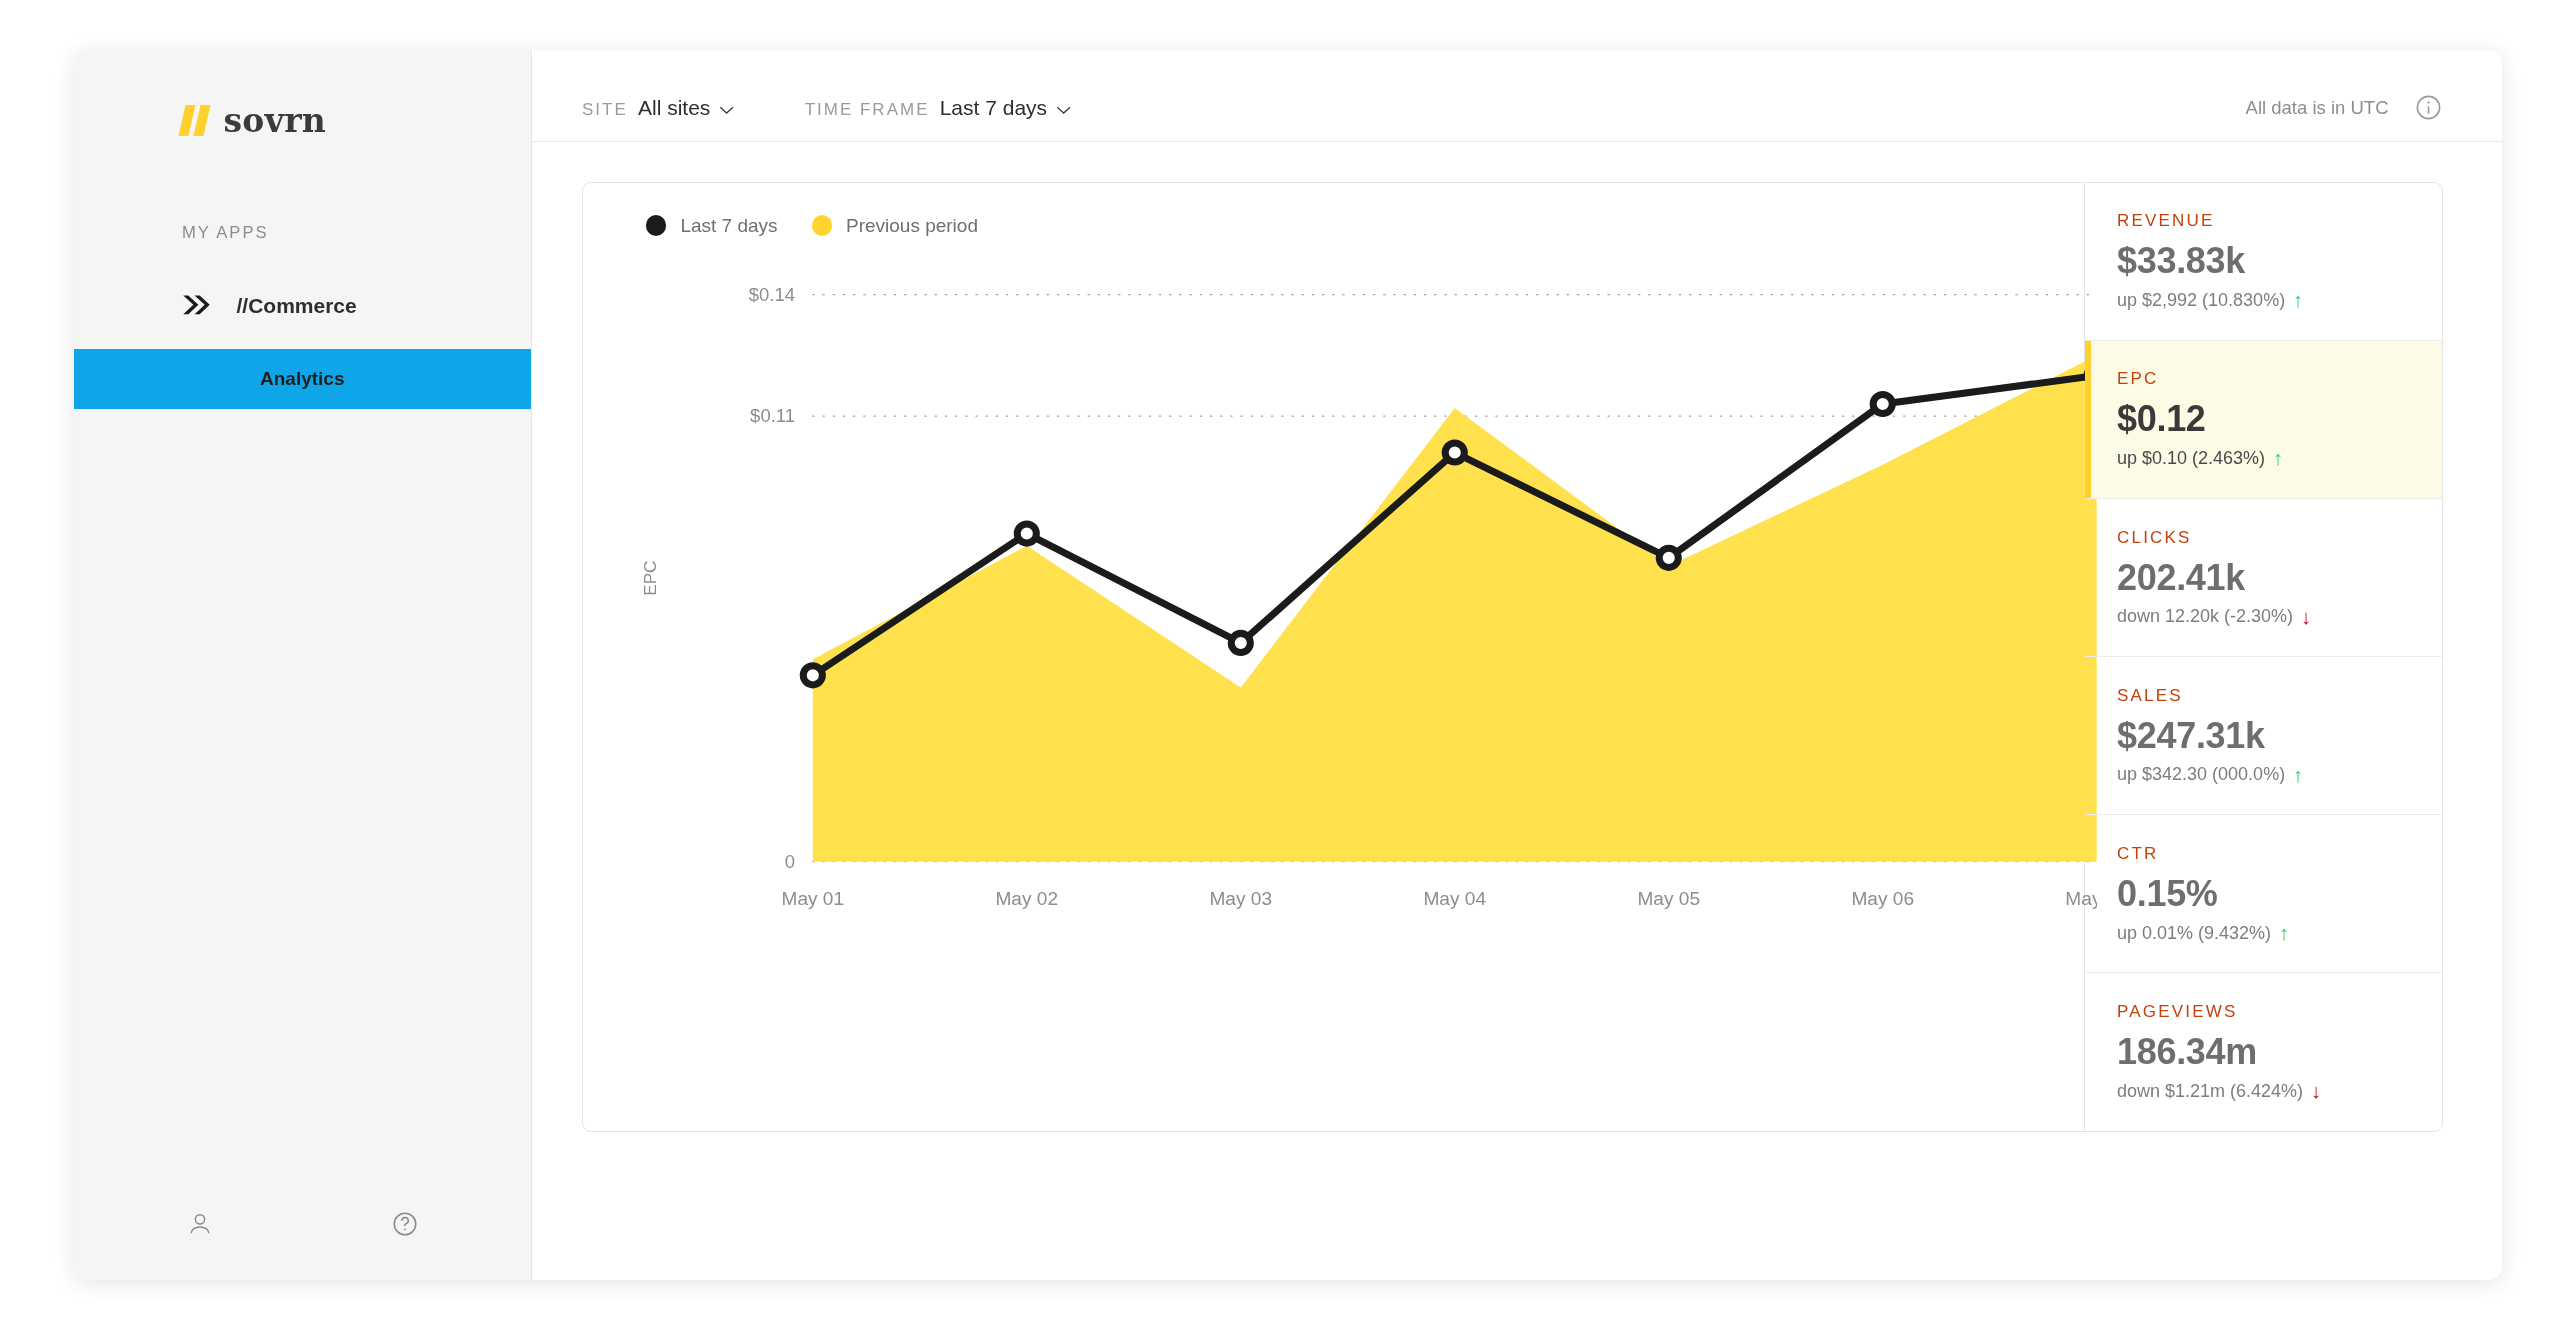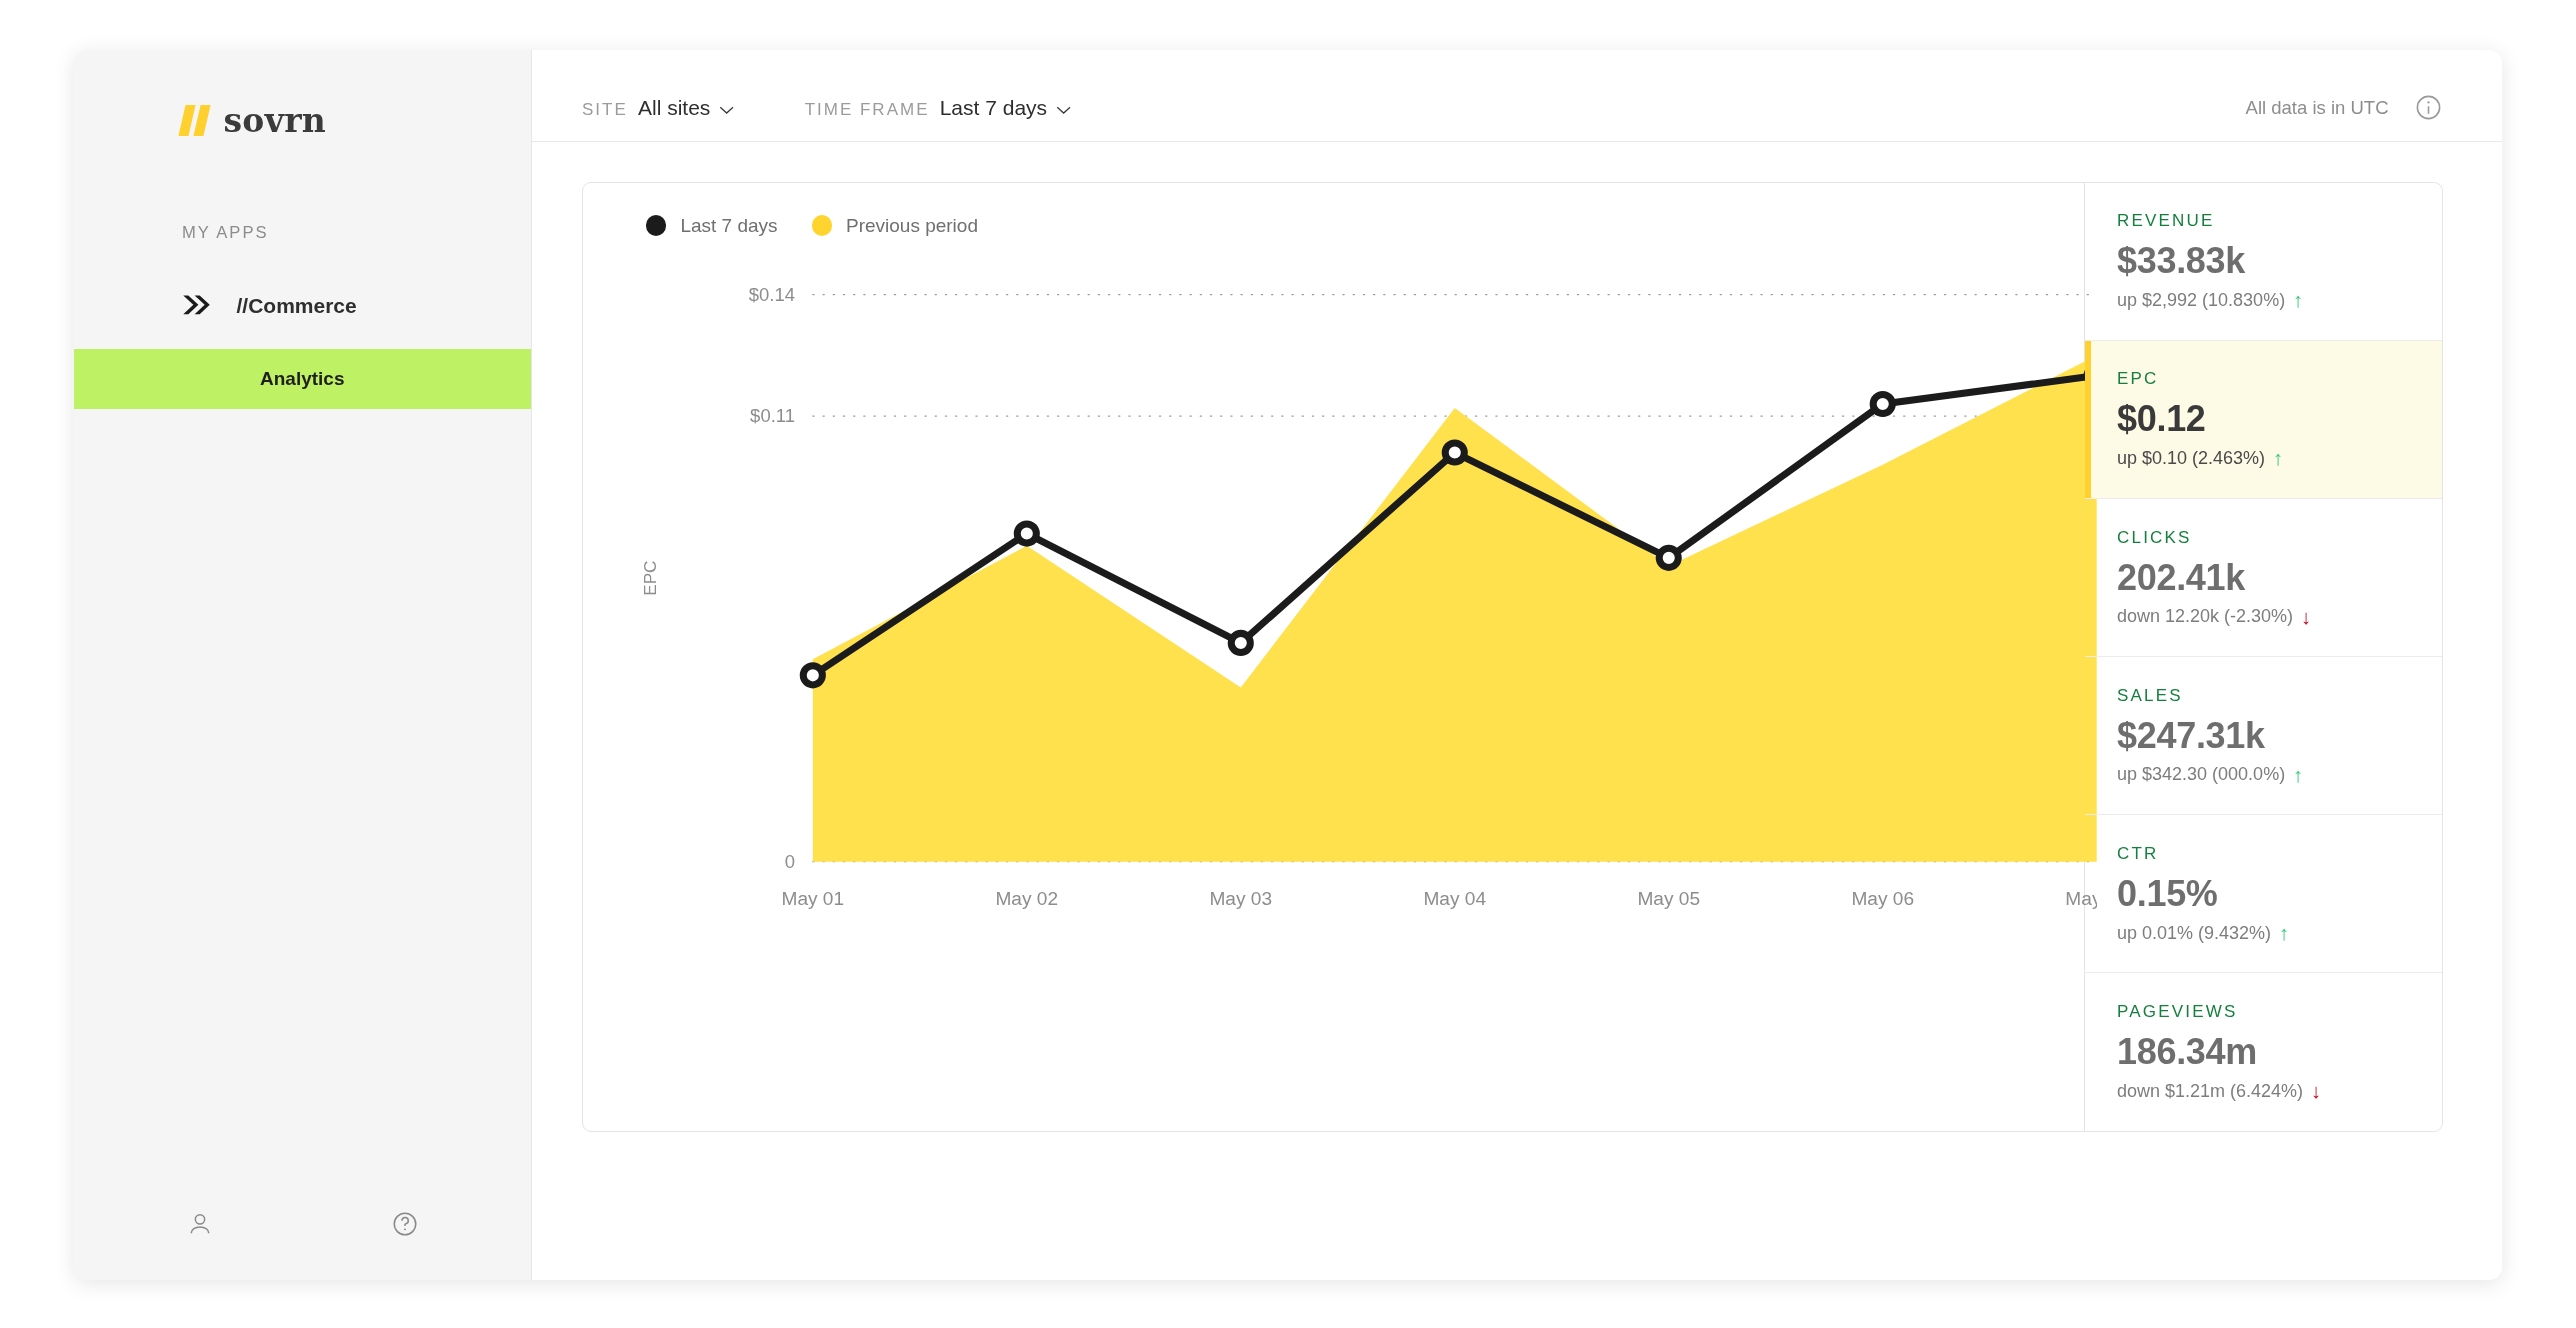--- a/index.html
+++ b/index.html
@@ -64,21 +64,21 @@
   .nav { margin-top: 31px; }
   .nav-item {
     height: 60px;
     display: flex; align-items: center;
     padding-left: 186px;
     font-size: 19px;
     color: #3a3a3a;
     cursor: pointer;
   }
   .nav-item.active {
-    background: #bef264;
+    background: #0ea5e9;
     font-weight: 700;
     color: #1f1f1f;
   }
   .sidebar-footer {
     position: absolute;
     left: 0; right: 0; bottom: 40px;
     display: flex; align-items: center;
     justify-content: space-between;
     padding: 0 112px 0 112px;
   }
@@ -168,21 +168,21 @@
     display: flex; flex-direction: column; justify-content: center;
     position: relative;
   }
   .metric:last-child { border-bottom: none; }
   .metric.highlight { background: #fdfae6; }
   .metric.highlight::before {
     content: ""; position: absolute; left: 0; top: 0; bottom: 0;
     width: 5.7px; background: #ffd02e;
   }
   .metric-label {
-    font-size: 17px; letter-spacing: 2.2px; color: #15803d; margin-bottom: 9px;
+    font-size: 17px; letter-spacing: 2.2px; color: #c2410c; margin-bottom: 9px;
   }
   .metric-value { font-size: 36px; font-weight: 700; color: #6e6e6e; letter-spacing: -0.3px; margin-bottom: 7.6px; }
   .metric.highlight .metric-value { color: #3a3a3a; }
   .metric-delta { font-size: 18px; color: #7d7d7d; display: flex; align-items: center; gap: 7.6px; }
   .metric.highlight .metric-delta { color: #4a4a4a; }
   .arrow { font-size: 20.4px; line-height: 1; display: block; }
   .arrow.up { color: #2ecc71; }
   .arrow.down { color: #c0152f; }
 </style>
 </head>

